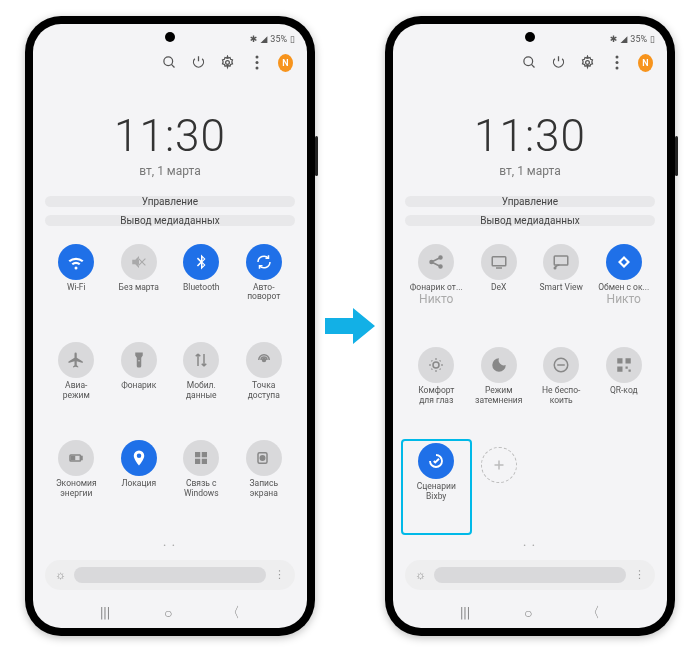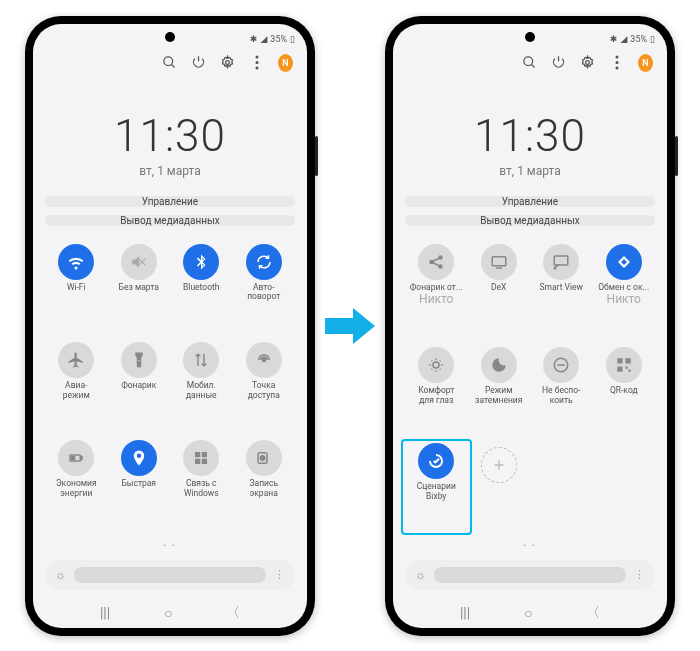--- a/index.html
+++ b/index.html
@@ -355,21 +355,21 @@
             </svg>
           </div>
           <div class="qs-label">Экономия<br>энергии</div>
         </div>
         <div class="qs-tile">
           <div class="qs-circle active">
             <svg width="18" height="18" viewBox="0 0 24 24" fill="currentColor">
               <path d="M12 2a7 7 0 00-7 7c0 5 7 13 7 13s7-8 7-13a7 7 0 00-7-7zm0 10a3 3 0 110-6 3 3 0 010 6z"></path>
             </svg>
           </div>
-          <div class="qs-label">Быстрая</div>
+          <div class="qs-label">Локация</div>
         </div>
         <div class="qs-tile">
           <div class="qs-circle">
             <svg width="18" height="18" viewBox="0 0 24 24" fill="currentColor">
               <rect x="4" y="4" width="7" height="7"></rect>
               <rect x="13" y="4" width="7" height="7"></rect>
               <rect x="4" y="13" width="7" height="7"></rect>
               <rect x="13" y="13" width="7" height="7"></rect>
             </svg>
           </div>

